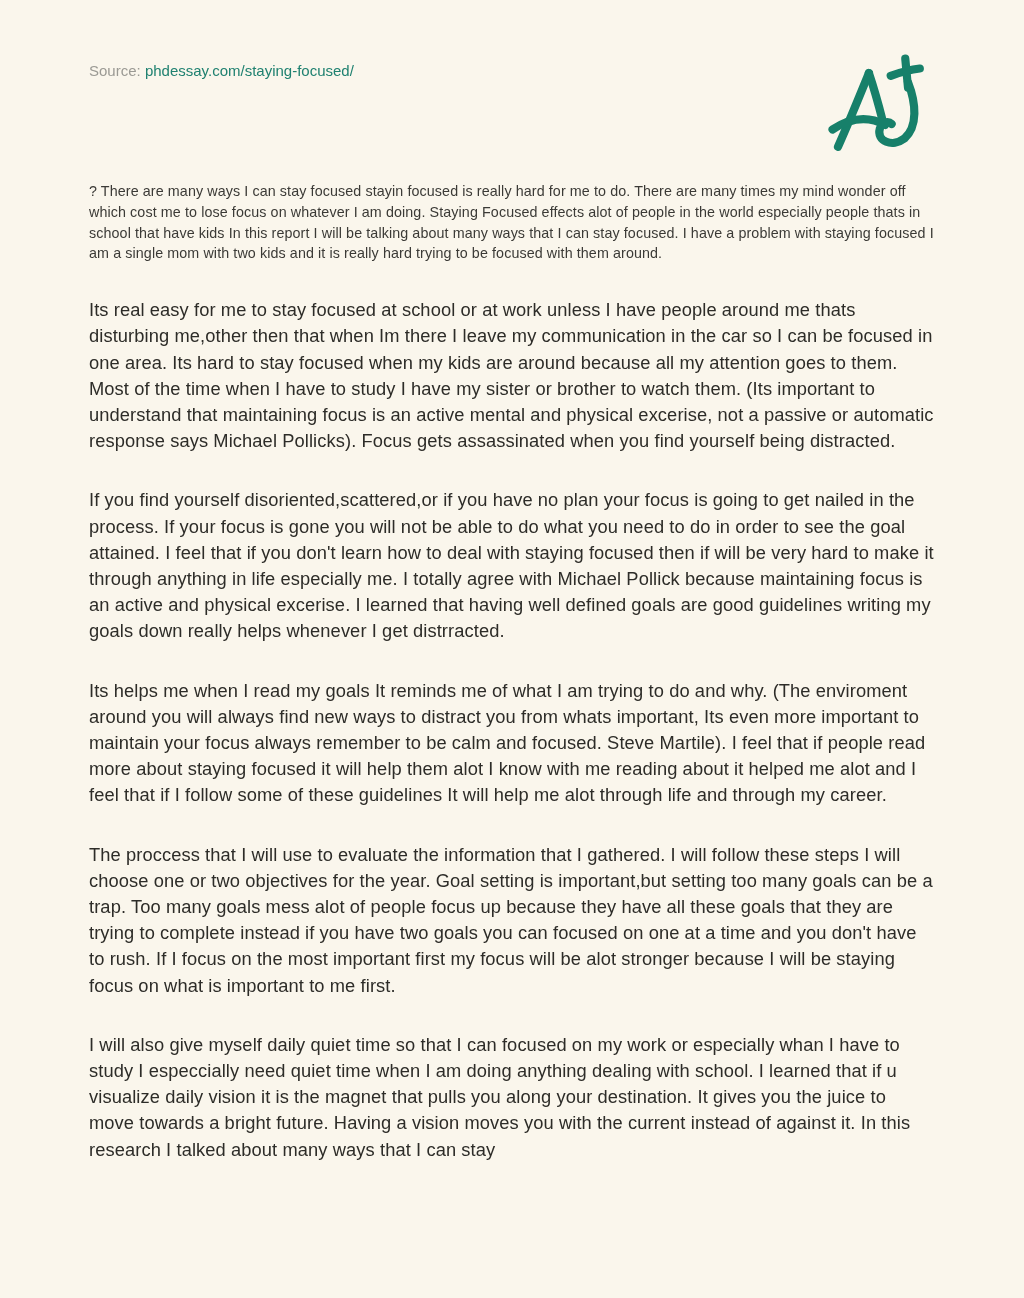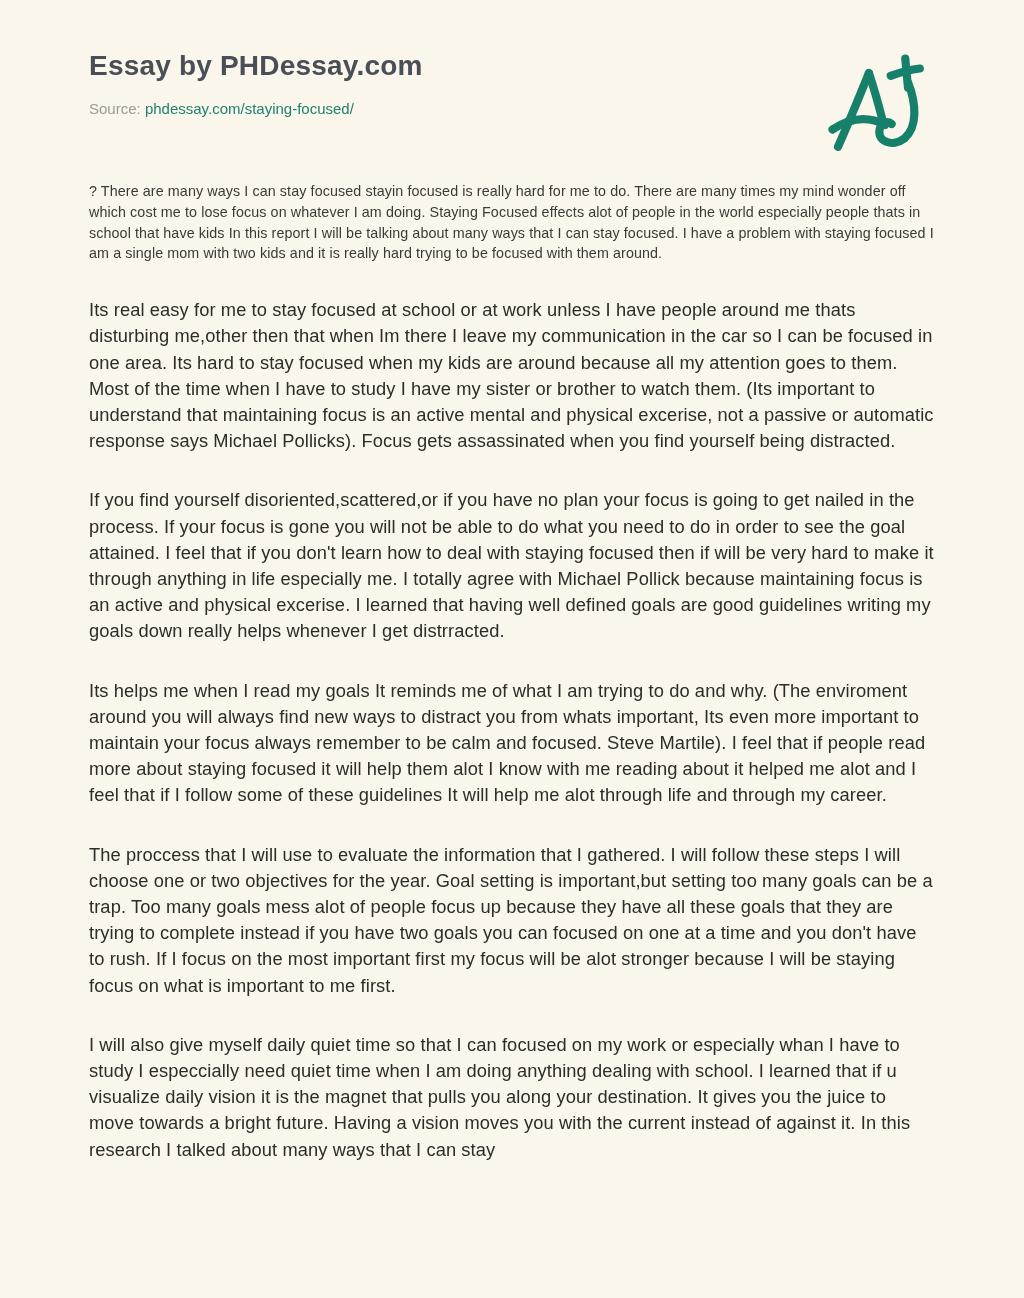--- a/index.html
+++ b/index.html
@@ -65,21 +65,20 @@
     letter-spacing: 0.1px;
   }
 </style>
 </head>
 <body>
 
 <div class="page">
 
   <div class="page-header">
     <div>
-      <div class="header-title">Essay by PHDessay.com</div>
       <div class="source-line">
         <span>Source:</span>
         <span> </span>
         <a class="source-link">phdessay.com/staying-focused/</a>
       </div>
     </div>
 
     <div class="logo">
       <svg width="100" height="112" viewBox="0 0 110 120" aria-hidden="true">
         <g fill="none" stroke-width="9" stroke-linecap="round" stroke="#17806a">

